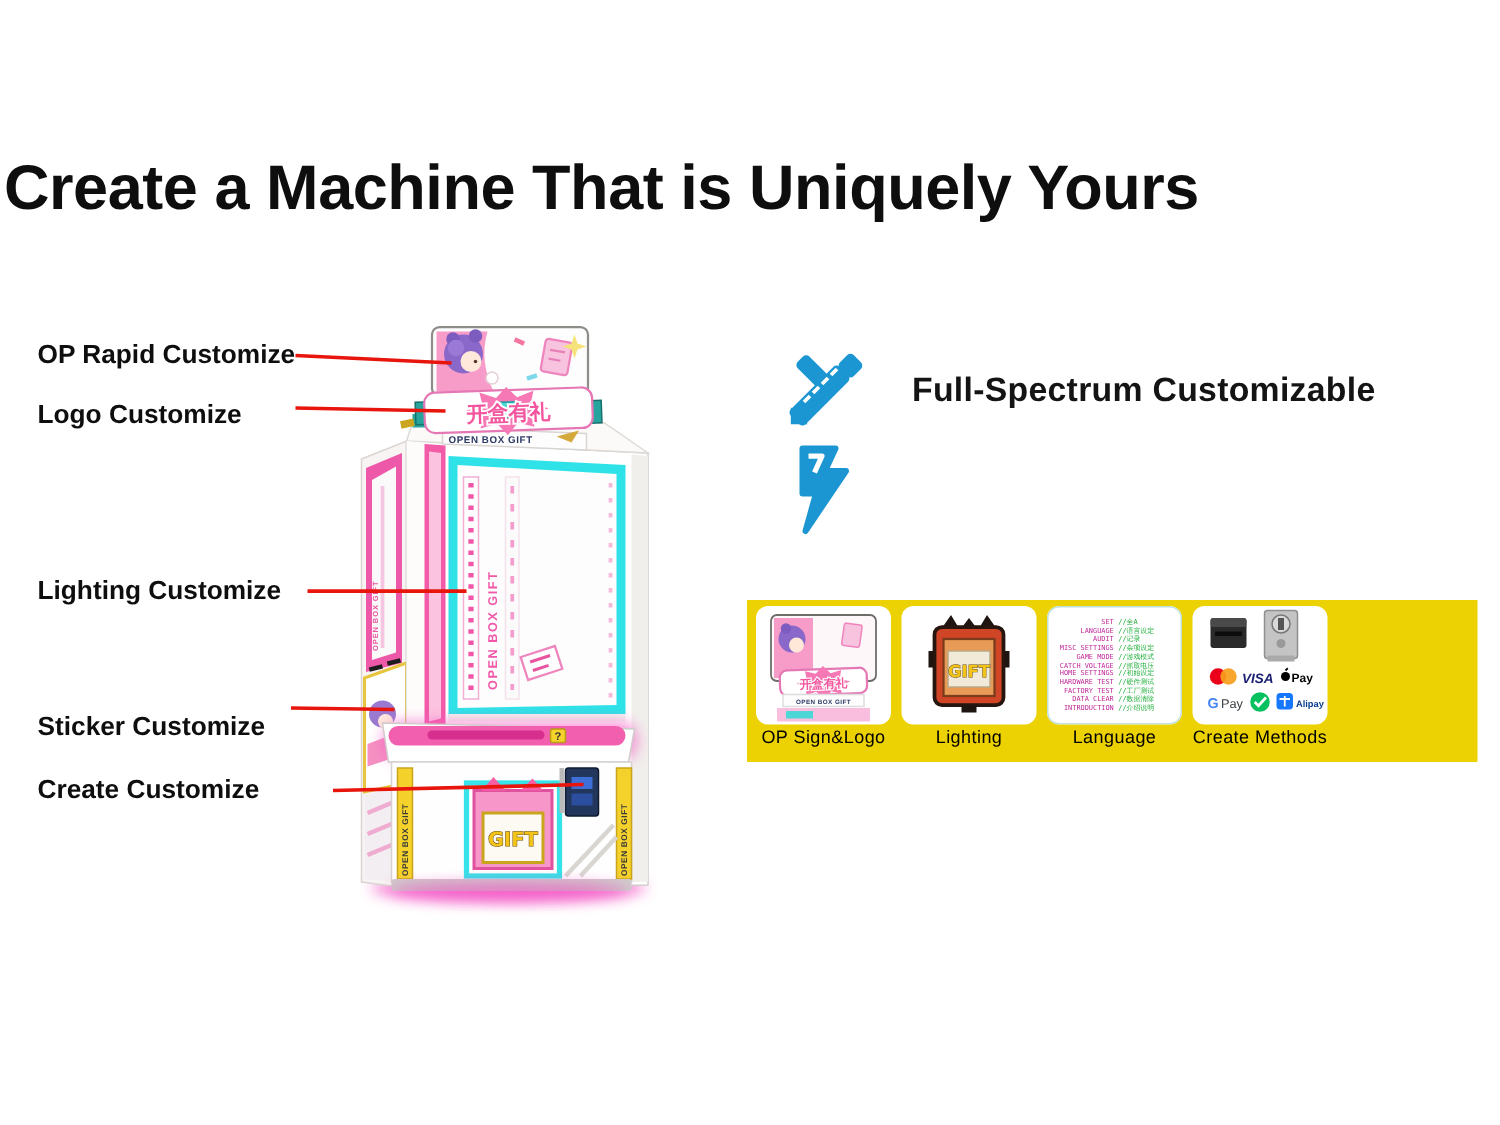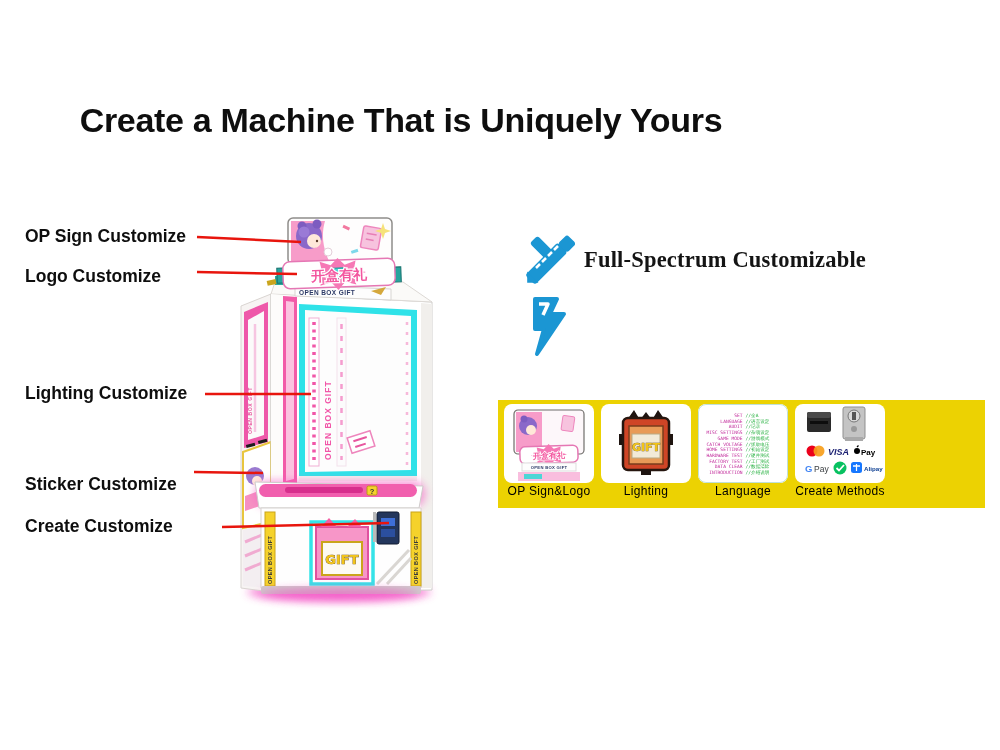--- a/index.html
+++ b/index.html
@@ -1,55 +1,55 @@
 <!DOCTYPE html>
 <html><head>
 <meta charset="utf-8">
 <style>
   * { margin:0; padding:0; box-sizing:border-box; }
   html,body { width:1000px; height:750px; }
   body { position:relative; background:#ffffff; font-family:"Liberation Sans", sans-serif; overflow:hidden; }
 
   .page-title { position:absolute; top:101px; left:0; width:802px; text-align:center;
-    font-size:34px; font-weight:700; letter-spacing:-0.3px; color:#0e0e0e; }
+    font-size:42px; font-weight:700; letter-spacing:-0.3px; color:#0e0e0e; }
 
   .callout-label { position:absolute; left:25px; font-size:17.5px; font-weight:700;
     color:#0e0e0e; white-space:nowrap; line-height:1.1; }
   .cl-0 { top:227px; } .cl-1 { top:267px; } .cl-2 { top:384px; } .cl-3 { top:462px;margin-top:13px; } .cl-4 { top:517px; }
 
   .machine-svg { position:absolute; left:225px; top:190px; width:230px; height:420px; z-index:1; }
   .lines-overlay { position:absolute; left:0; top:0; width:1000px; height:750px; z-index:2; pointer-events:none; }
 
   .feature { position:absolute; display:flex; align-items:center; z-index:1; }
   .feature-1 { left:519px; top:232px; height:56px; gap:9px; }
   .feature-2 { left:524px; top:296px; height:62px; gap:16px; }
   .feature-icon svg { display:block; }
-  .feature-label { font-family:Liberation Serif, serif; font-weight:700; font-size:22.5px;
-    color:#141414; white-space:nowrap; letter-spacing:0.2px; }
+  .feature-label { font-family:Liberation Sans, sans-serif; font-weight:700; font-size:22.5px;
+    color:#141414; white-space:nowrap; letter-spacing:0.2px;margin-left:24px; }
 
   .strip { position:absolute; left:498px; top:400px; width:487px; height:108px;
     background:#ecd202; display:flex; gap:7px; padding:4px 3px 0 6px; z-index:1; }
   .strip-cell { width:90px; display:flex; flex-direction:column; align-items:center; }
   .card { width:90px; height:79px; background:#ffffff; border-radius:8px; overflow:hidden; position:relative; }
   .card svg { display:block; width:90px; height:79px; }
   .card-label { margin-top:1px; font-size:12px; color:#000000; letter-spacing:0.3px; white-space:nowrap; }
 
   .language-menu { position:absolute; left:0; top:0; right:0; bottom:0; padding:8px 5px 0 4px;
     font-family:"DejaVu Sans Mono", monospace; font-size:4.6px; line-height:5.7px;
     border:1px solid #bfe0d8; border-radius:8px; }
   .lm-row { display:flex; }
   .lm-item { flex:0 0 50%; text-align:right; color:#c0289a; white-space:nowrap; }
   .lm-note { padding-left:3px; color:#1fae3a; white-space:nowrap; }
 </style>
 </head>
 <body>
 
 <div class="page-title">Create a Machine That is Uniquely Yours</div>
 
-<div class="callout-label cl-0">OP Sign Customize</div>
+<div class="callout-label cl-0">OP Rapid Customize</div>
 <div class="callout-label cl-1">Logo Customize</div>
 <div class="callout-label cl-2">Lighting Customize</div>
 <div class="callout-label cl-3">Sticker Customize</div>
 <div class="callout-label cl-4">Create Customize</div>
 
 <svg class="machine-svg" viewBox="0 0 230 420">
   <defs>
     <filter id="glow" x="-60%" y="-60%" width="220%" height="220%">
         <feGaussianBlur stdDeviation="4.5"></feGaussianBlur>
       </filter>

